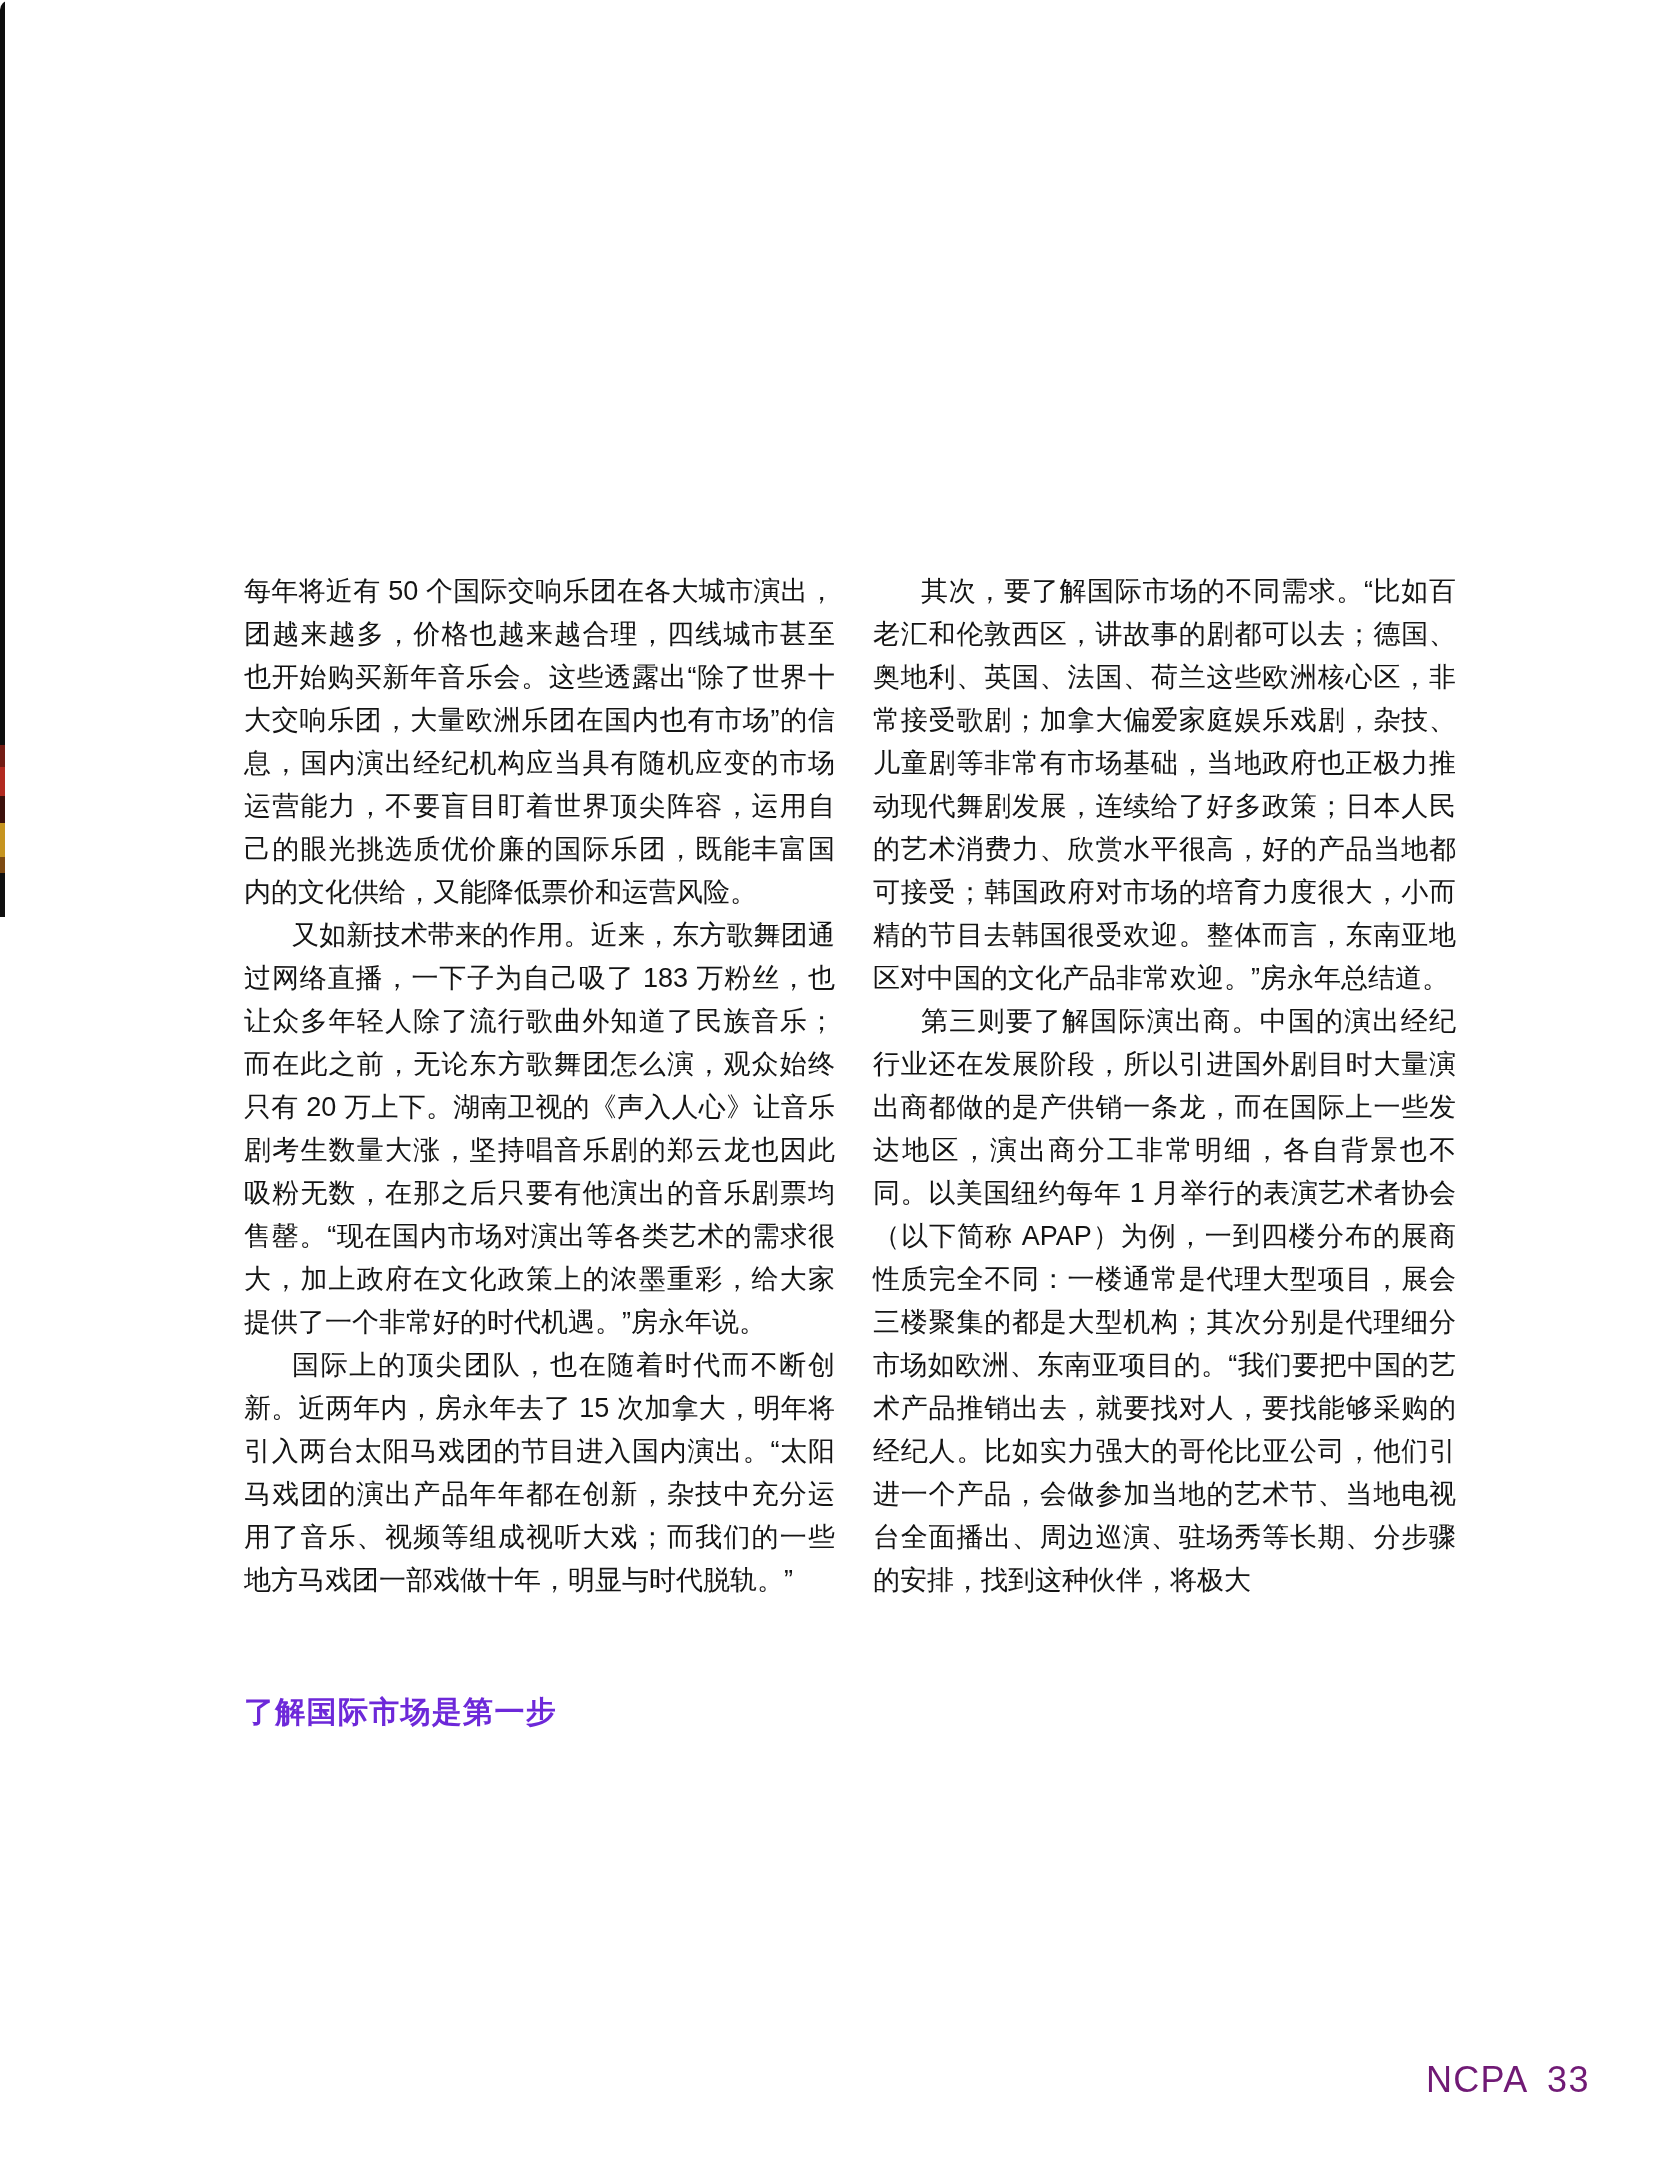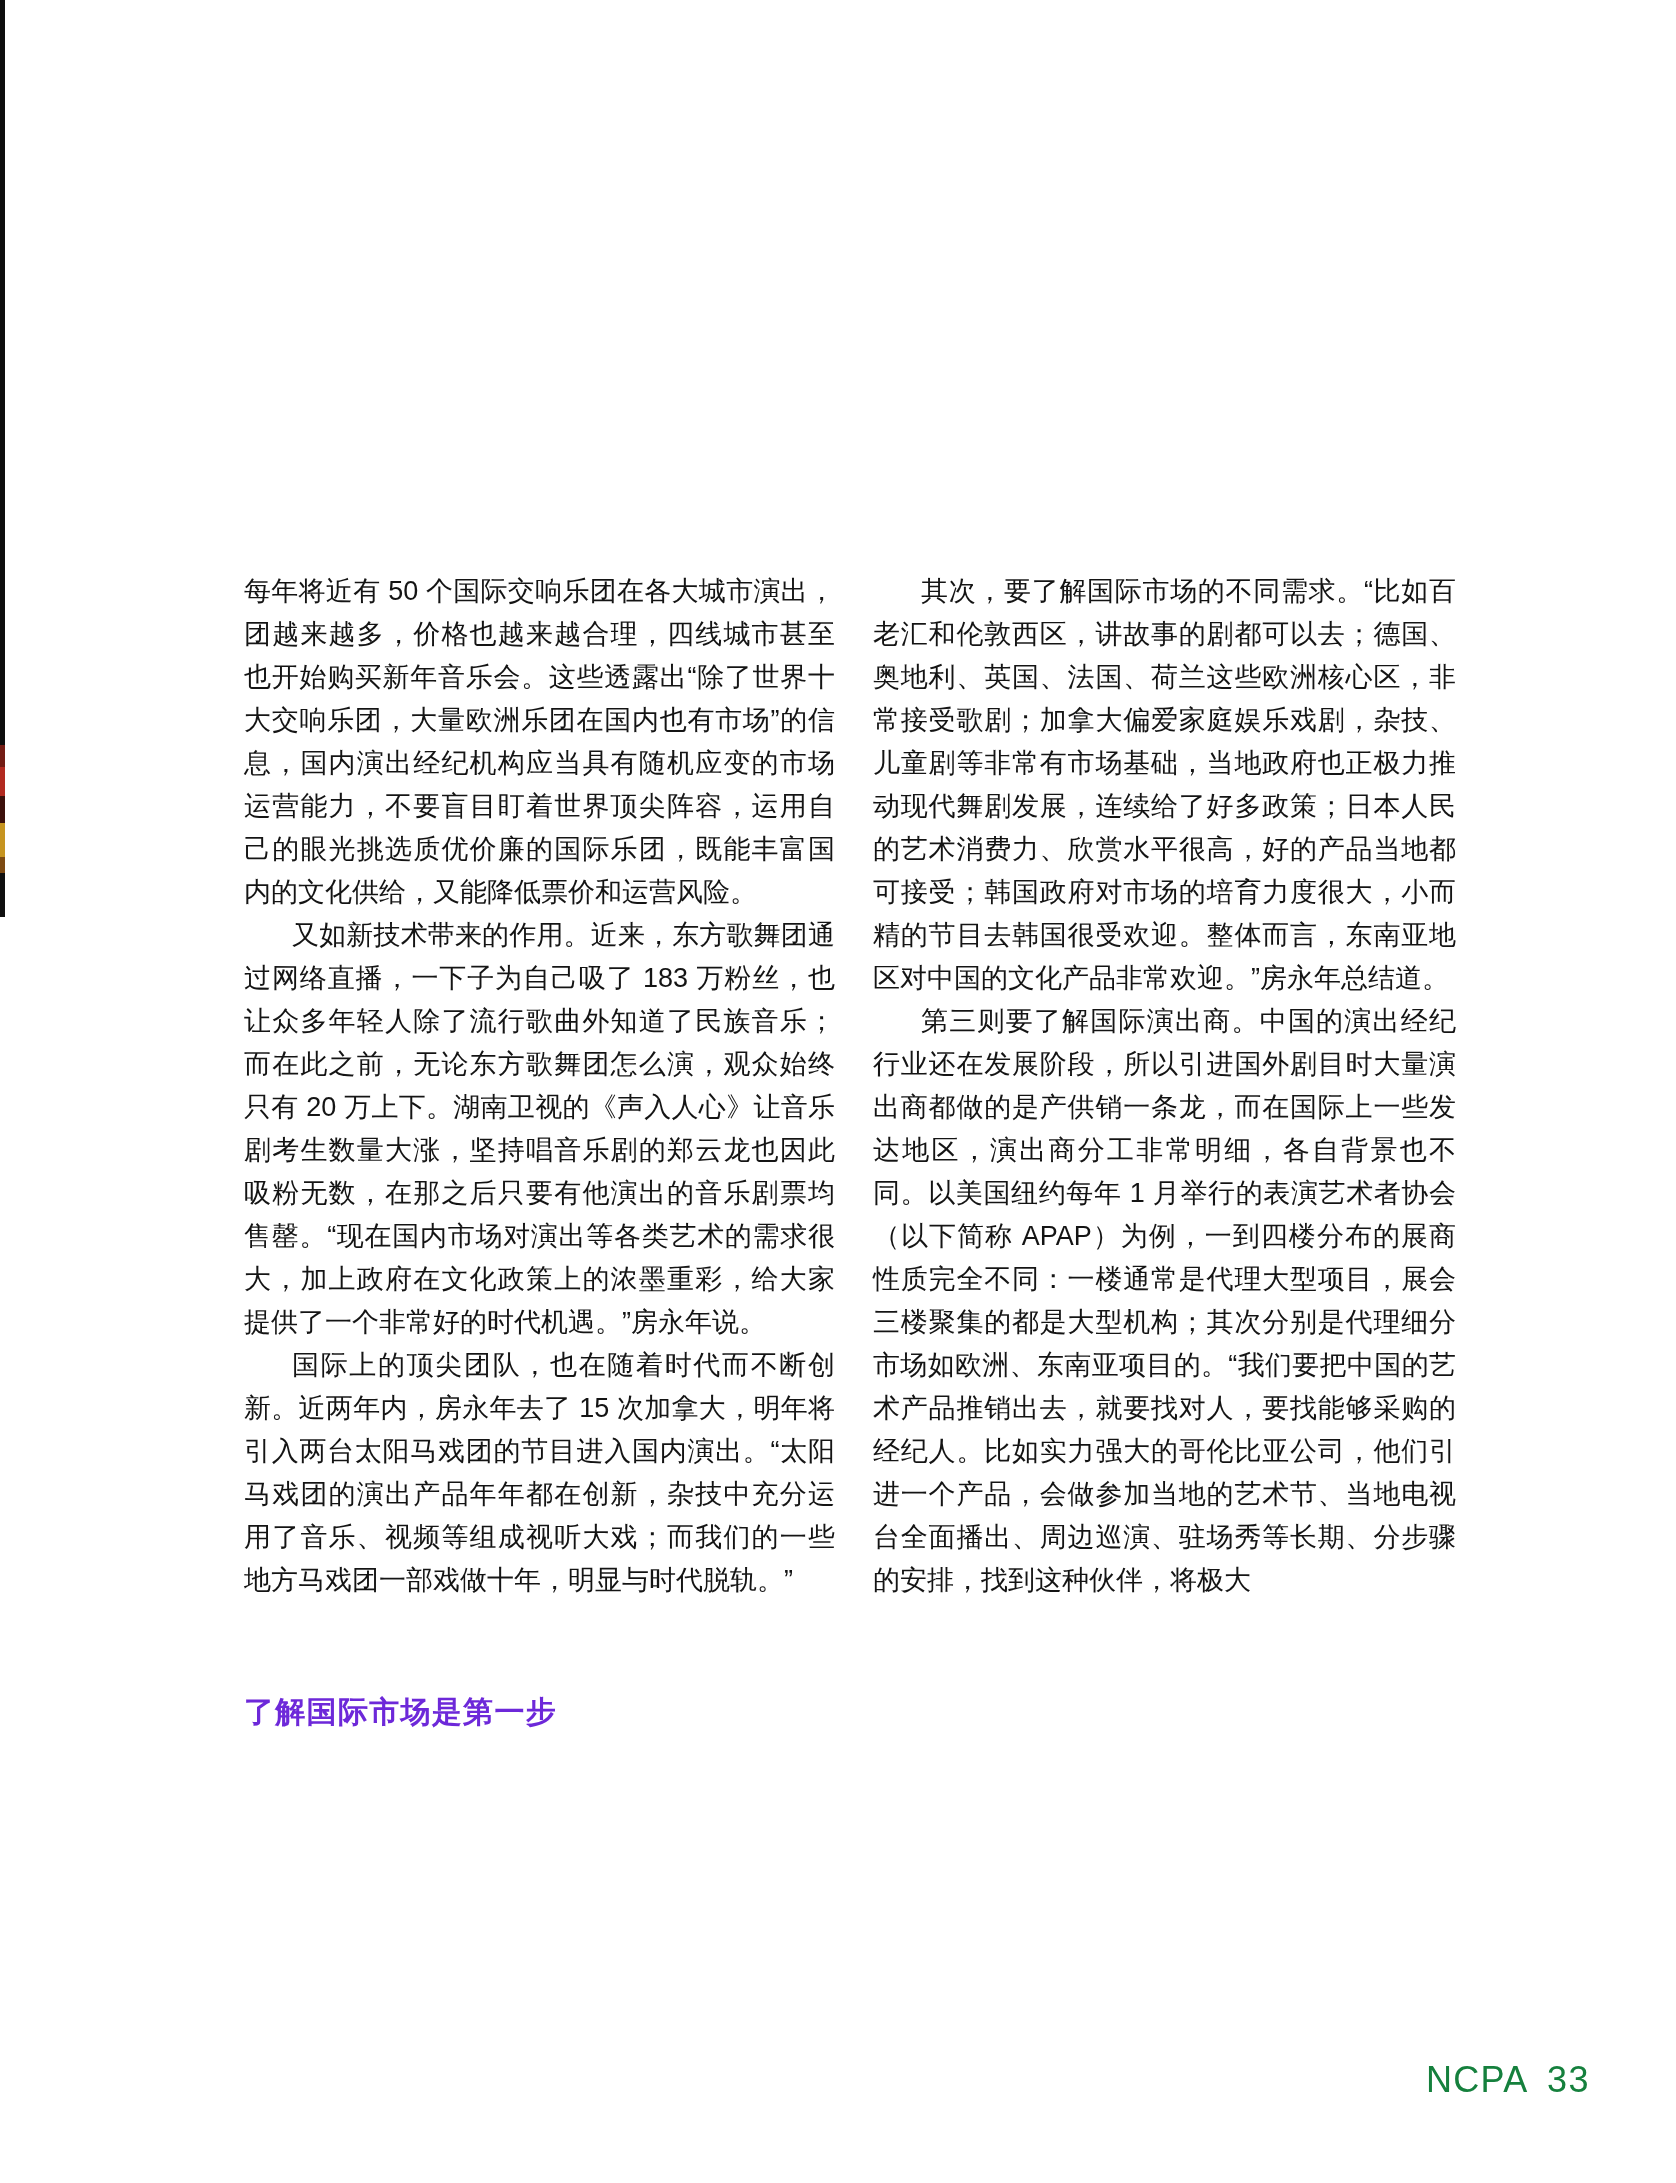--- a/index.html
+++ b/index.html
@@ -7,20 +7,21 @@
     padding: 0;
     background: #ffffff;
     font-family: "Liberation Sans", sans-serif;
   }
   .page {
     position: relative;
     width: 1676px;
     height: 2183px;
     background: #ffffff;
     overflow: hidden;
+    border-radius: 10px;
   }
   
   #edge-strip {
     position: absolute;
     left: 0;
     top: 0;
     width: 4.6px;
   }
   #edge-strip .seg { width: 100%; }
 
@@ -53,21 +54,21 @@
     text-align: left;
     text-indent: 0;
   }
 
   .folio {
     position: absolute;
     left: 1426px;
     top: 2062px;
     font-size: 36px;
     line-height: 36px;
-    color: #15803d;
+    color: #701a75;
     letter-spacing: 1.3px;
     white-space: nowrap;
   }
   .folio .page-num { margin-left: 18.5px; }
 </style>
 </head>
 <body>
 
 <div class="page">
 

